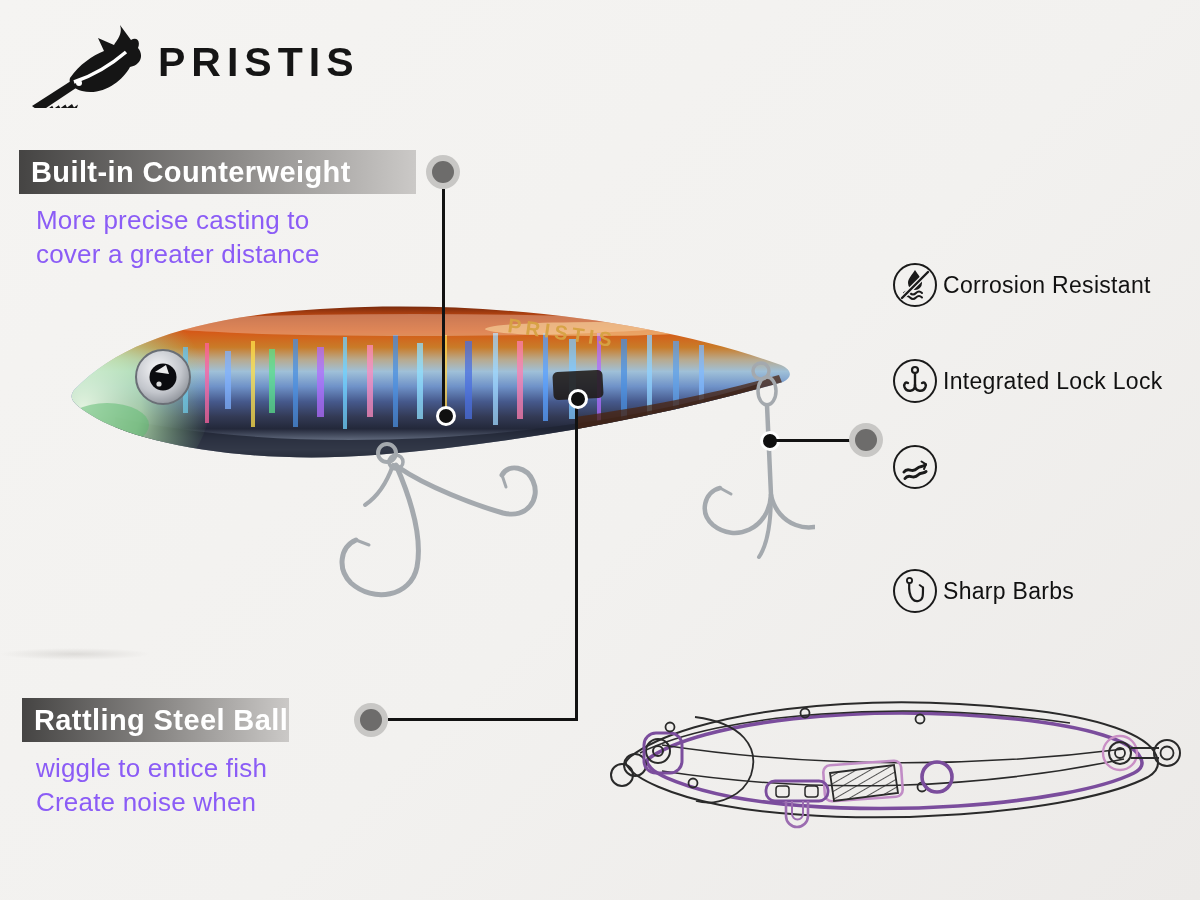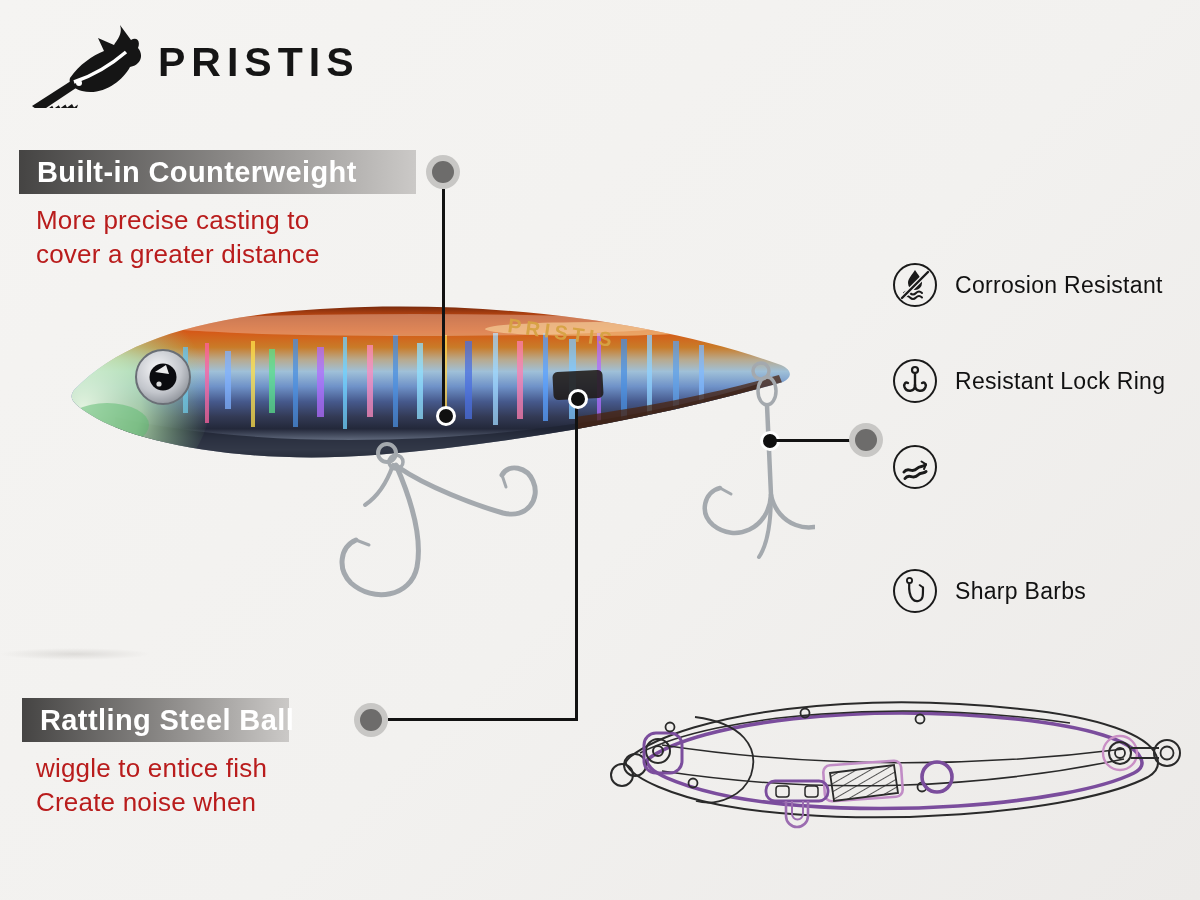--- a/index.html
+++ b/index.html
@@ -7,42 +7,42 @@
     width:1200px;height:900px;position:relative;overflow:hidden;
     font-family:"Liberation Sans", sans-serif;
     background:linear-gradient(135deg,#f5f4f2 0%,#f2f1ef 55%,#eceae8 100%);
   }
   .abs{position:absolute;}
   
   .logo-wrap{left:30px;top:16px;display:flex;align-items:center;gap:16px;}
   .wordmark{font-size:41px;font-weight:800;letter-spacing:6px;color:#151515;}
   
   .callout-label{
-    height:44px;line-height:44px;box-sizing:border-box;padding:0 18px;
+    height:44px;line-height:44px;box-sizing:border-box;padding:0 12px;
     color:#ffffff;font-size:29px;font-weight:700;letter-spacing:.4px;
     background:linear-gradient(90deg,#454443 0%,#8d8b89 55%,#cbc9c7 100%);
     white-space:nowrap;
   }
   .label-1{left:19px;top:150px;width:397px;}
   .label-2{left:22px;top:698px;width:267px;}
-  .callout-desc{font-size:26px;line-height:34px;color:#b91c1c;letter-spacing:.2px;}
+  .callout-desc{font-size:26px;line-height:34px;color:#8b5cf6;letter-spacing:.2px;}
   .desc-1{left:36px;top:203px;}
   .desc-2{left:36px;top:751px;}
   
   .ring-dot{width:34px;height:34px;border-radius:50%;background:#c8c7c5;
     display:flex;align-items:center;justify-content:center;}
   .ring-dot .core{width:22px;height:22px;border-radius:50%;background:#6d6c6b;}
   .rd-1{left:426px;top:155px;}
   .rd-2{left:354px;top:703px;}
   .rd-3{left:849px;top:423px;}
   
   .cline{background:#121212;}
   .pin-dot{width:14px;height:14px;border-radius:50%;background:#101010;border:3px solid #ffffff;box-sizing:content-box;}
   
-  .feature-row{display:flex;align-items:center;gap:17px;height:46px;left:892px;}
+  .feature-row{display:flex;align-items:center;gap:5px;height:46px;left:892px;}
   .feature-icon{width:46px;height:46px;flex:0 0 46px;}
   .feature-label{font-size:23px;font-weight:500;color:#111111;letter-spacing:.3px;white-space:nowrap;}
   
   .smudge{left:0;top:648px;width:150px;height:12px;
     background:radial-gradient(closest-side,rgba(120,115,110,.18),rgba(120,115,110,0));}
 </style>
 </head>
 <body>
 
 <div class="abs smudge"></div>
@@ -225,21 +225,21 @@
 </div>
 
 <div class="abs feature-row" style="top:358px;">
   <svg class="feature-icon" viewBox="0 0 46 46">
     <circle cx="23" cy="23" r="21" stroke="#1a1a1a" stroke-width="2" fill="none"></circle>
     <circle cx="23" cy="12" r="3" stroke="#1a1a1a" stroke-width="2.2" fill="none"></circle>
     <path d="M23 15 V27" stroke="#1a1a1a" stroke-width="2.4" stroke-linecap="round" fill="none"></path>
     <path d="M23 27 C 23 34, 14.5 34.5, 12.5 29 C 11.5 26, 13.5 23.6, 16 25" stroke="#1a1a1a" stroke-width="2.4" stroke-linecap="round" fill="none"></path>
     <path d="M23 27 C 23 34, 31.5 34.5, 33.5 29 C 34.5 26, 32.5 23.6, 30 25" stroke="#1a1a1a" stroke-width="2.4" stroke-linecap="round" fill="none"></path>
   </svg>
-  <div class="feature-label">Resistant Lock Ring</div>
+  <div class="feature-label">Integrated Lock Lock</div>
 </div>
 
 <div class="abs feature-row" style="top:444px;">
   <svg class="feature-icon" viewBox="0 0 46 46">
     <circle cx="23" cy="23" r="21" stroke="#1a1a1a" stroke-width="2" fill="none"></circle>
     <path d="M12 28 C 16 22, 20 30, 25 24.5 C 28 21.5, 31 23.5, 33.5 20.5" stroke="#1a1a1a" stroke-width="3" fill="none" stroke-linecap="round"></path>
     <path d="M29.5 17.5 L34 20.3 L32 25" stroke="#1a1a1a" stroke-width="2" fill="none" stroke-linecap="round" stroke-linejoin="round"></path>
     <path d="M13 34.5 C 17 28.5, 21 36.5, 26 31 C 29 28, 32 30, 34 27.5" stroke="#1a1a1a" stroke-width="3" fill="none" stroke-linecap="round"></path>
   </svg>
 </div>

